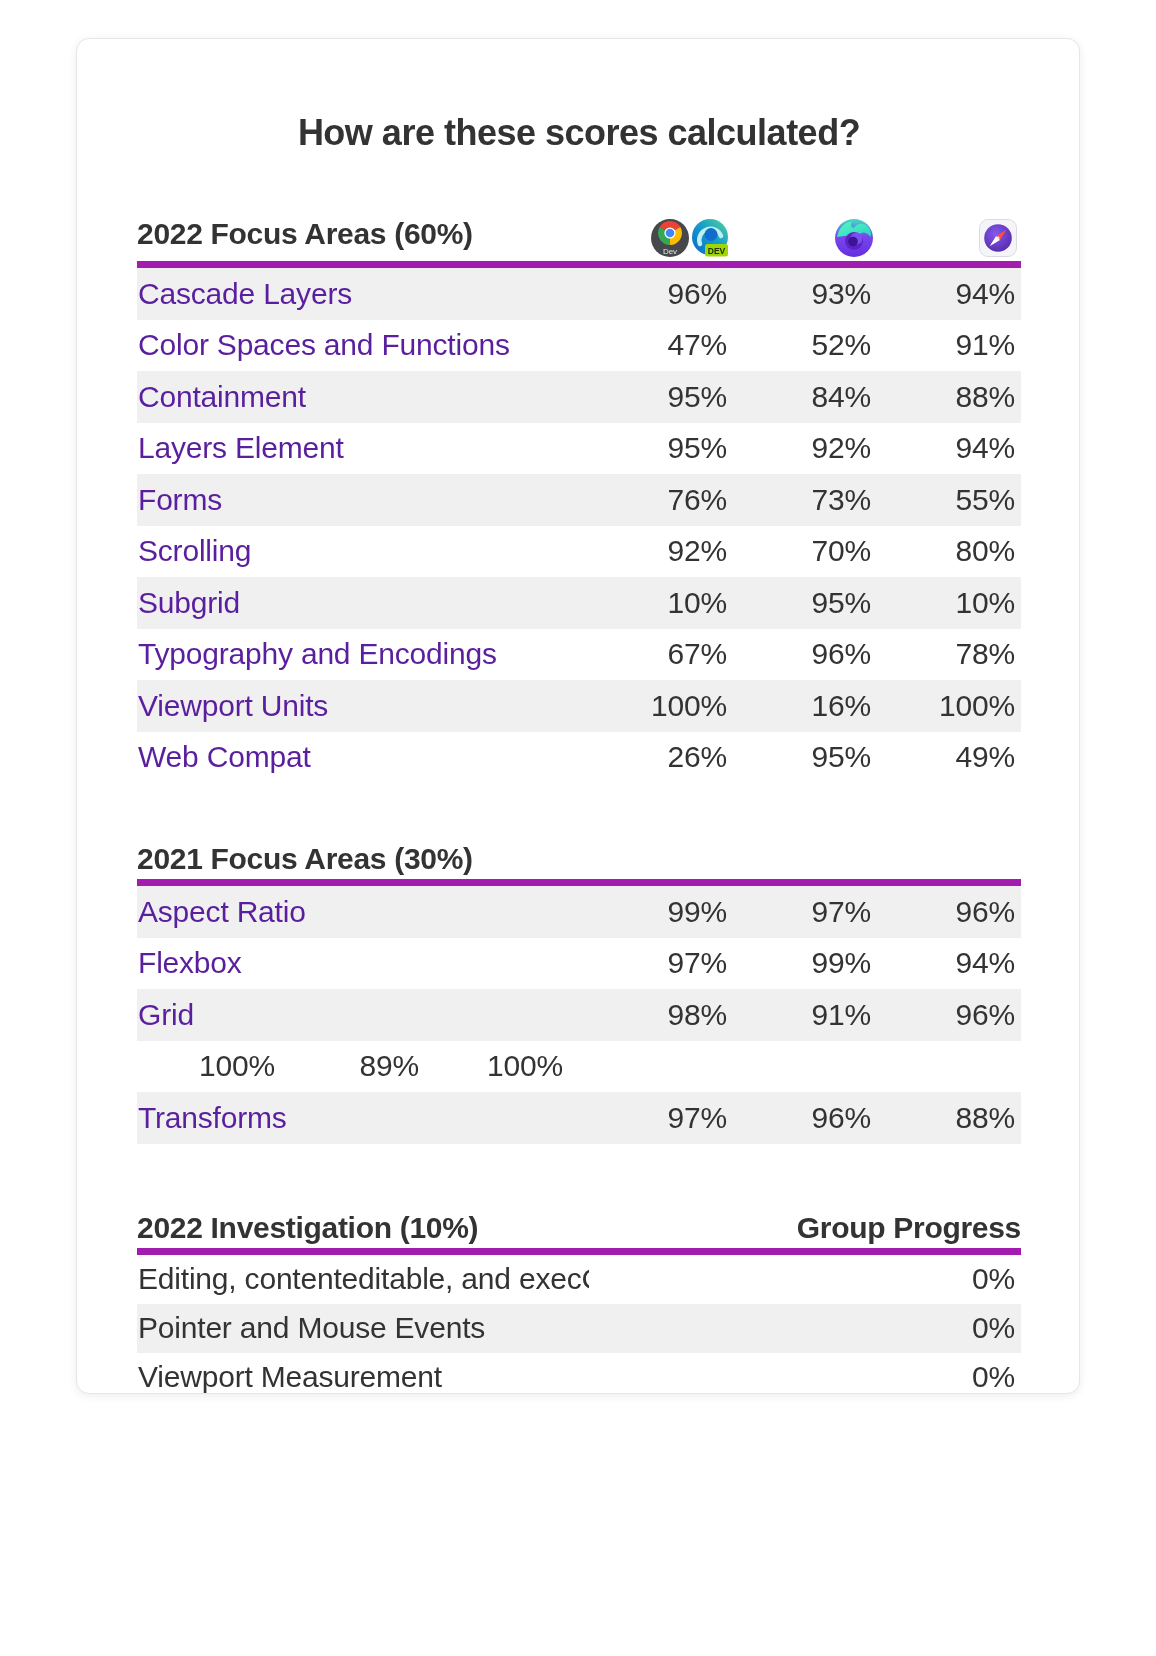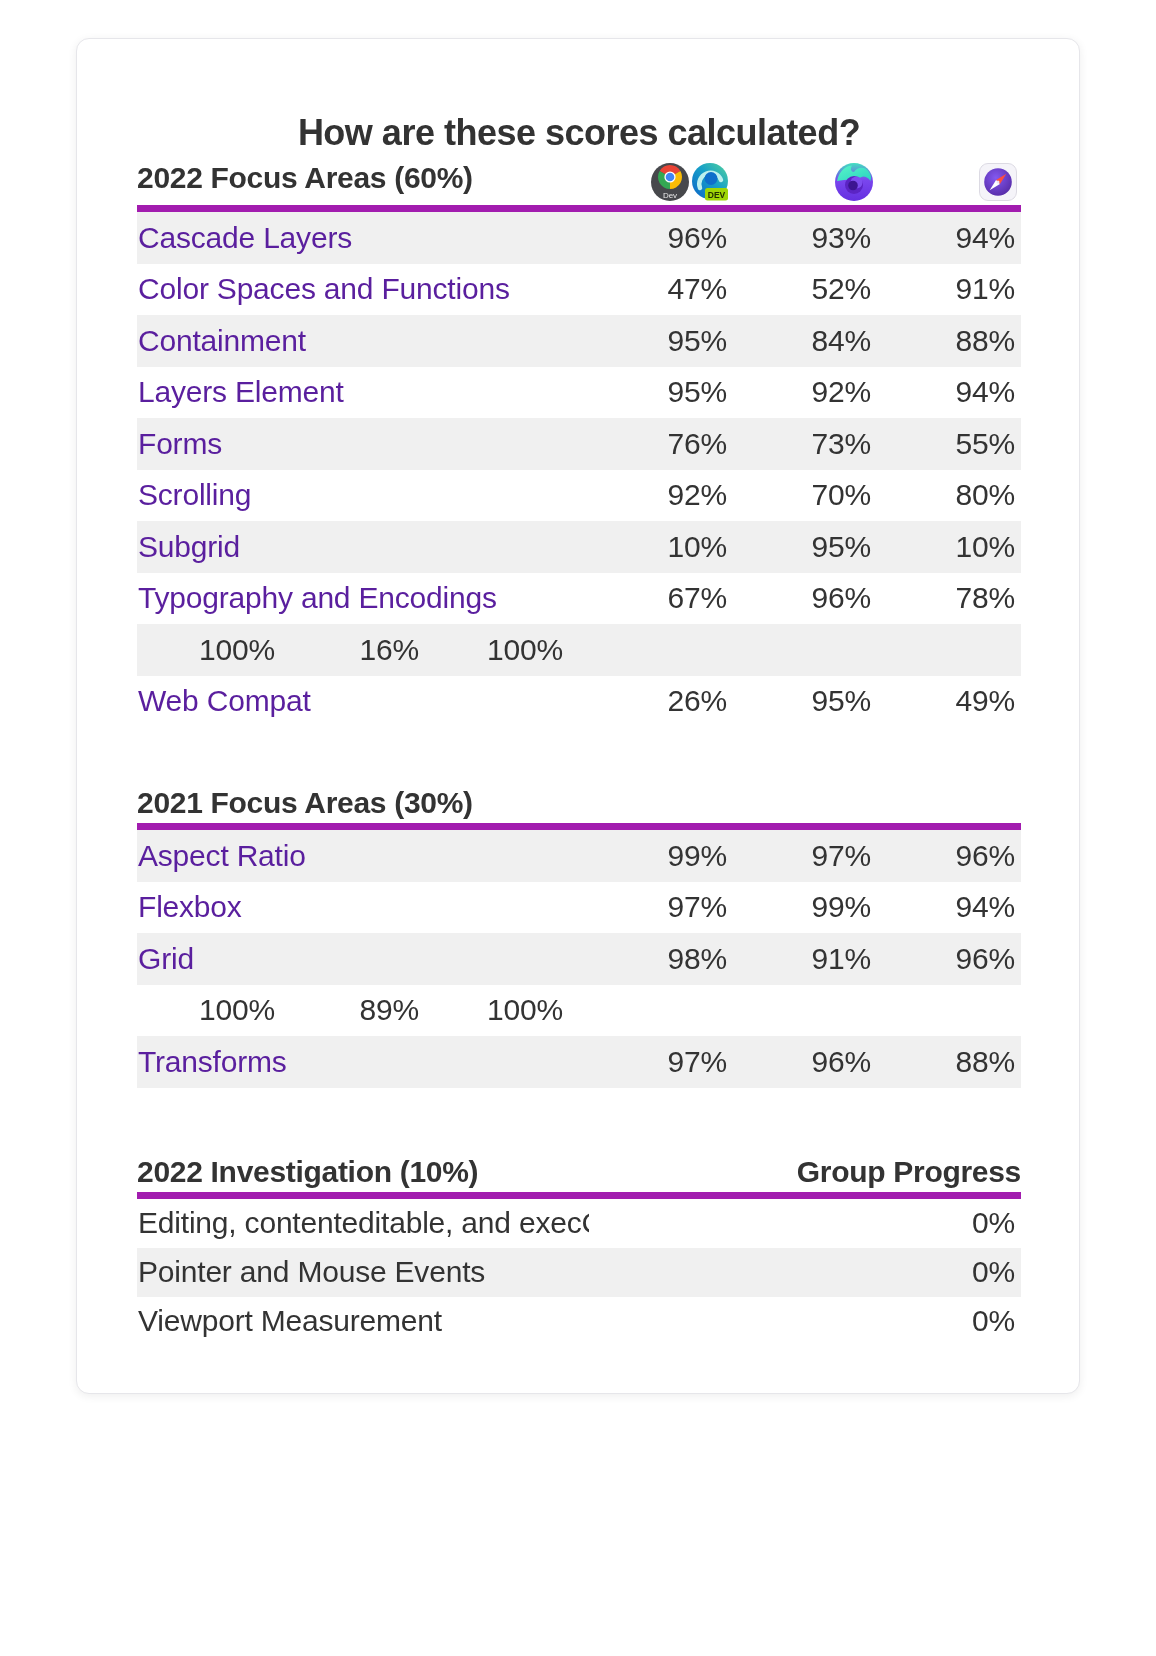--- a/index.html
+++ b/index.html
@@ -13,21 +13,21 @@
     width:1004px;height:1356px;background:#fff;
     border:1px solid #e6e6ea;border-radius:13px;
     box-shadow:0 2px 10px rgba(0,0,0,0.07);
     padding:0 58px 0 60px;overflow:hidden;
   }
   .title{
     margin:72px 0 0;font-size:36px;line-height:44px;font-weight:bold;
     text-align:center;color:#333;letter-spacing:-0.5px;
   }
   h2{margin:0;font-size:30px;font-weight:bold;color:#333;letter-spacing:-0.3px;}
-  .section-header{display:flex;align-items:flex-end;justify-content:flex-end;}
+  .section-header{display:flex;align-items:flex-end;margin-top:56px;justify-content:flex-end;}
   .section-header h2{flex:1;line-height:46px;}
   .icol{width:144px;display:flex;justify-content:flex-end;align-items:flex-end;
         box-sizing:border-box;padding-right:4px;gap:2px;}
   .icol svg{display:block;}
   .hdr2{margin-top:56px;}
   .hdr2 h2{line-height:40px;}
   .hdr3{display:flex;align-items:flex-end;margin-top:64px;}
   .hdr3 h2{flex:1;line-height:40px;}
   .group-progress{font-size:30px;font-weight:bold;line-height:40px;letter-spacing:-0.3px;}
   .tbl{border-top:7px solid #a21caf;}
@@ -177,20 +177,21 @@
         </div>
 
         <div class="row">
           <span class="label">Typography and Encodings</span>
           <span class="val">67%</span>
           <span class="val">96%</span>
           <span class="val">78%</span>
         </div>
 
         <div class="row striped">
+          <span class="label">Viewport Units</span>
           <span class="val">100%</span>
           <span class="val">16%</span>
           <span class="val">100%</span>
         </div>
 
         <div class="row">
           <span class="label">Web Compat</span>
           <span class="val">26%</span>
           <span class="val">95%</span>
           <span class="val">49%</span>

